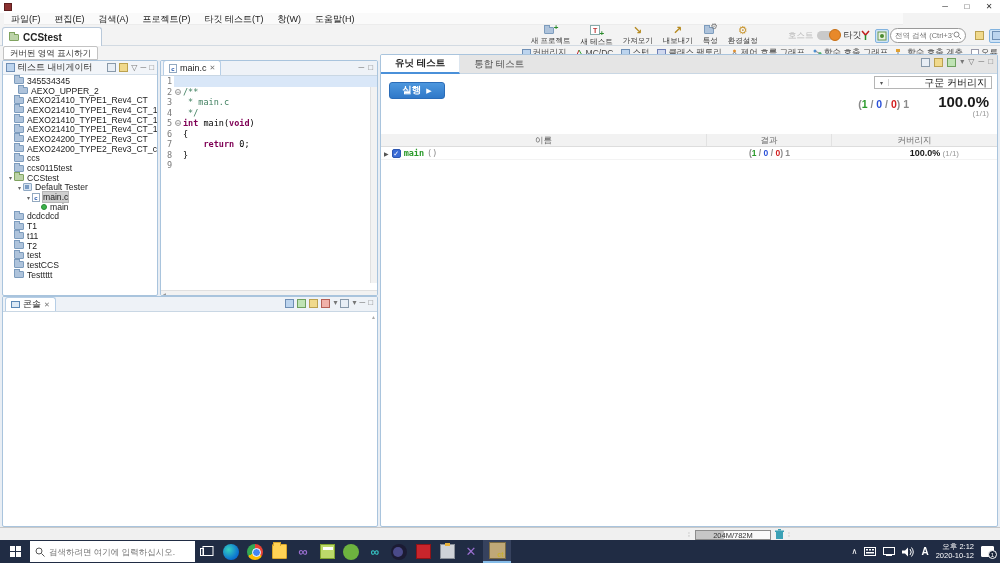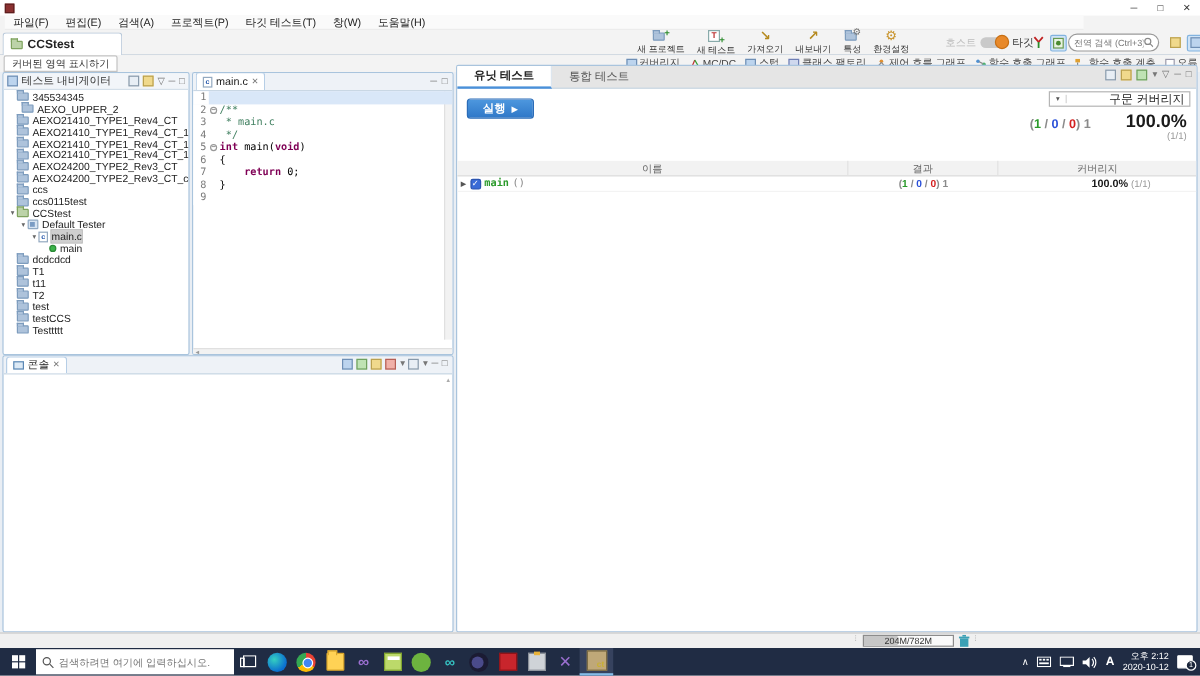--- a/index.html
+++ b/index.html
@@ -134,21 +134,21 @@
 
   
   .sic { width:9px; height:9px; border:1px solid #8899aa; background:#e8eef5; display:inline-block; }
   .sic.y { background:#f0d98c; border-color:#bba14f; }
   .sic.g2 { background:#bfe3b4; border-color:#6fa05f; }
   .sic.b2 { background:#bcd4ee; border-color:#6f8fb5; }
   .sic.r2 { background:#f0b0a8; border-color:#b55f55; }
 
   
   .statusbar { position:absolute; left:0; top:527px; width:1000px; height:13px; background:#f0f0f0; border-top:1px solid #c9c9c9; }
-  .mem-group { position:absolute; left:712px; top:1px; display:flex; align-items:flex-start; gap:4px; }
+  .mem-group { position:absolute; left:688px; top:1px; display:flex; align-items:center; gap:4px; }
   .mem-gauge { position:relative; width:76px; height:10px; border:1px solid #8c8c8c; background:#fafafa; }
   .mem-fill { position:absolute; left:0; top:0; height:100%; width:38%; background:#c6c6c6; }
   .mem-text { position:relative; font-size:7.5px; color:#333; text-align:center; line-height:9px; }
   .handle { color:#b5b5b5; font-size:7px; letter-spacing:1px; }
 
   
   .taskbar { position:absolute; left:0; top:540px; width:1000px; height:23px; background:#202c44; display:flex; align-items:center; }
   .start-btn { width:30px; height:23px; display:flex; align-items:center; justify-content:center; }
   .winlogo { display:grid; grid-template-columns:5px 5px; grid-template-rows:5px 5px; gap:1px; }
   .winlogo i { background:#fdfdfd; }

